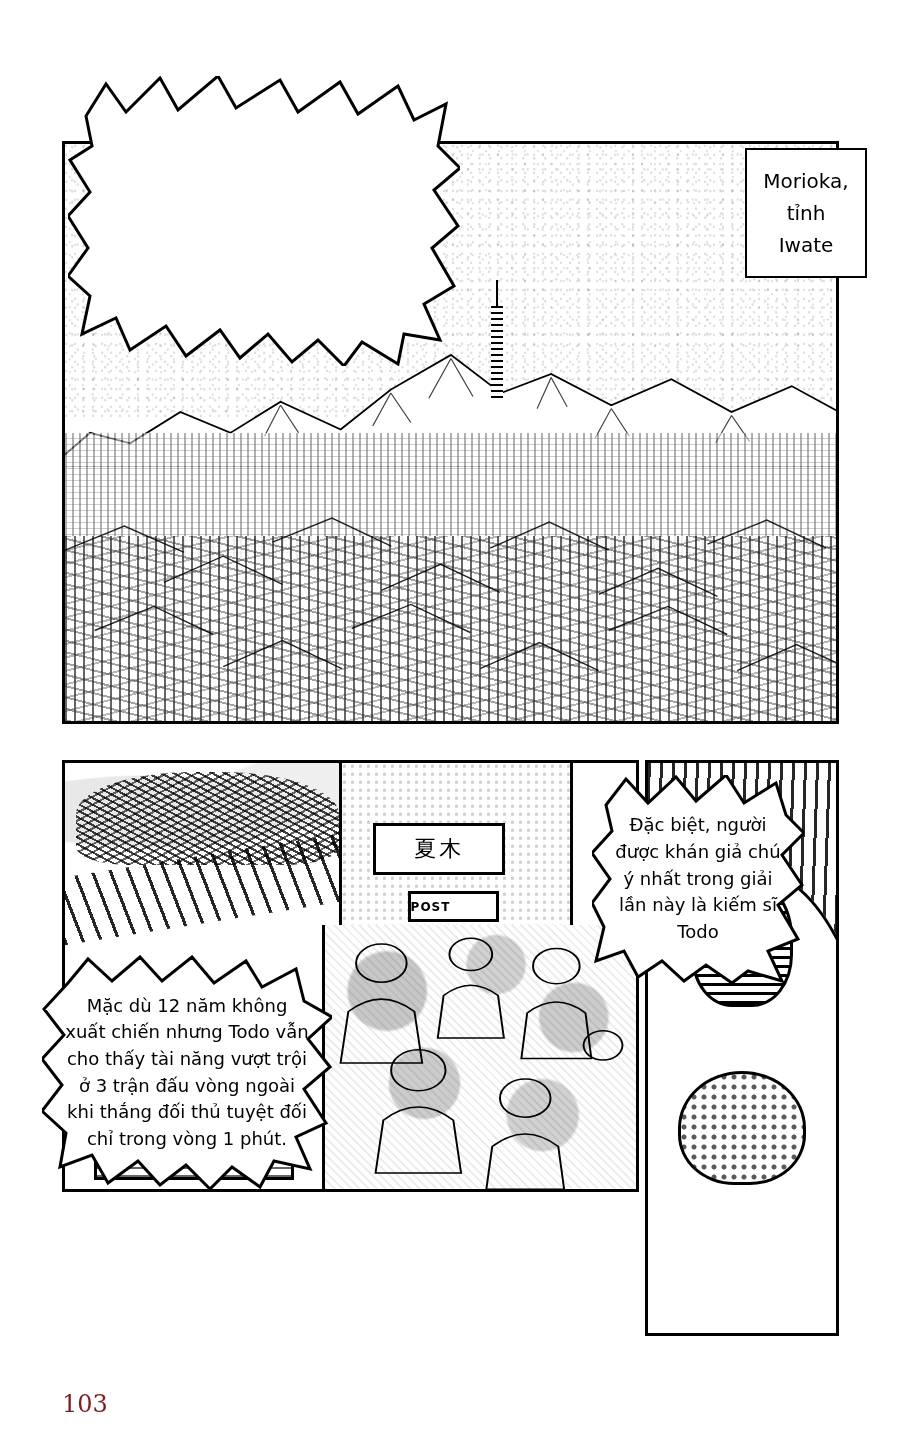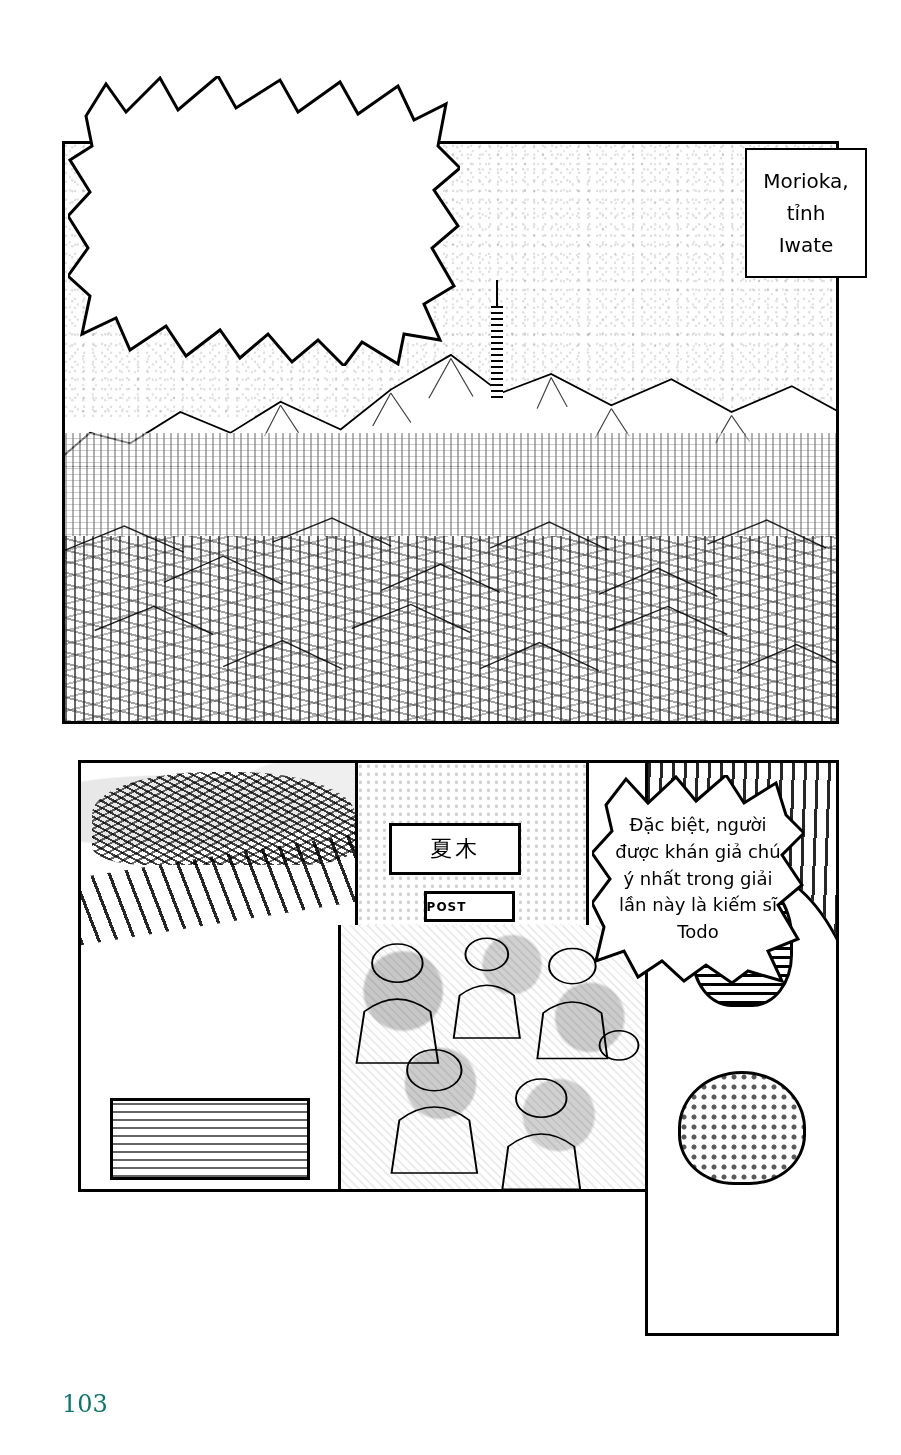--- a/index.html
+++ b/index.html
@@ -141,21 +141,21 @@
     top: 148px;
     width: 122px;
     height: 130px;
     font-size: 20px;
     border: 2px solid #000;
     line-height: 1.6;
   }
 
   
   #panel-gate {
-    left: 78px;
+    left: 62px;
     top: 760px;
     width: 577px;
     height: 432px;
   }
   .snow-ground {
     position: absolute;
     left: 0; right: 0; top: 0;
     height: 38%;
     background:
       radial-gradient(ellipse at 15% 30%, #e8e8e8 0 22%, transparent 23%),
@@ -319,21 +319,21 @@
     height: 235px;
     font-size: 18px;
   }
 
   
   #page-number {
     position: absolute;
     left: 62px;
     top: 1390px;
     font-size: 24px;
-    color: #0f766e;
+    color: #7f1d1d;
     font-family: "DejaVu Serif", serif;
   }
 </style>
 </head>
 <body>
 
 <div class="page">
 
   <div class="panel" id="panel-city">
     <div class="sky"></div>
@@ -415,15 +415,21 @@
     <div class="kendo-do"></div>
   </div>
 
   <div class="balloon spiky" id="balloon-todo">
     <svg class="bshape" viewBox="0 0 212 208" preserveAspectRatio="none">
       <polygon fill="#ffffff" stroke="#000000" stroke-width="3" points="14,30 34,4 56,28 84,2 104,26 134,0 152,28 184,8 194,40 212,58 190,80 210,110 186,130 206,164 176,176 190,206 156,196 140,208 114,190 92,206 70,186 46,202 32,176 4,186 12,152 0,128 18,104 0,78 20,56"></polygon>
     </svg>
     <div class="btext">Đặc biệt, người được khán giả chú ý nhất trong giải lần này là kiếm sĩ Todo</div>
   </div>
 
+  <div class="balloon spiky" id="balloon-long">
+    <svg class="bshape" viewBox="0 0 290 235" preserveAspectRatio="none">
+      <polygon fill="#ffffff" stroke="#000000" stroke-width="3" points="26,28 46,4 70,26 98,2 120,26 150,2 172,28 204,6 220,32 254,14 262,46 290,62 266,84 288,112 262,134 284,168 254,182 268,214 232,206 218,232 190,212 168,234 144,210 118,230 96,206 66,228 50,200 18,212 24,178 0,156 20,130 0,104 22,80 2,54"></polygon>
+    </svg>
+    <div class="btext">Mặc dù 12 năm không xuất chiến nhưng Todo vẫn cho thấy tài năng vượt trội ở 3 trận đấu vòng ngoài khi thắng đối thủ tuyệt đối chỉ trong vòng 1 phút.</div>
+  </div>
 
   <div id="page-number">103</div>
 </div>
 
 </body></html>

